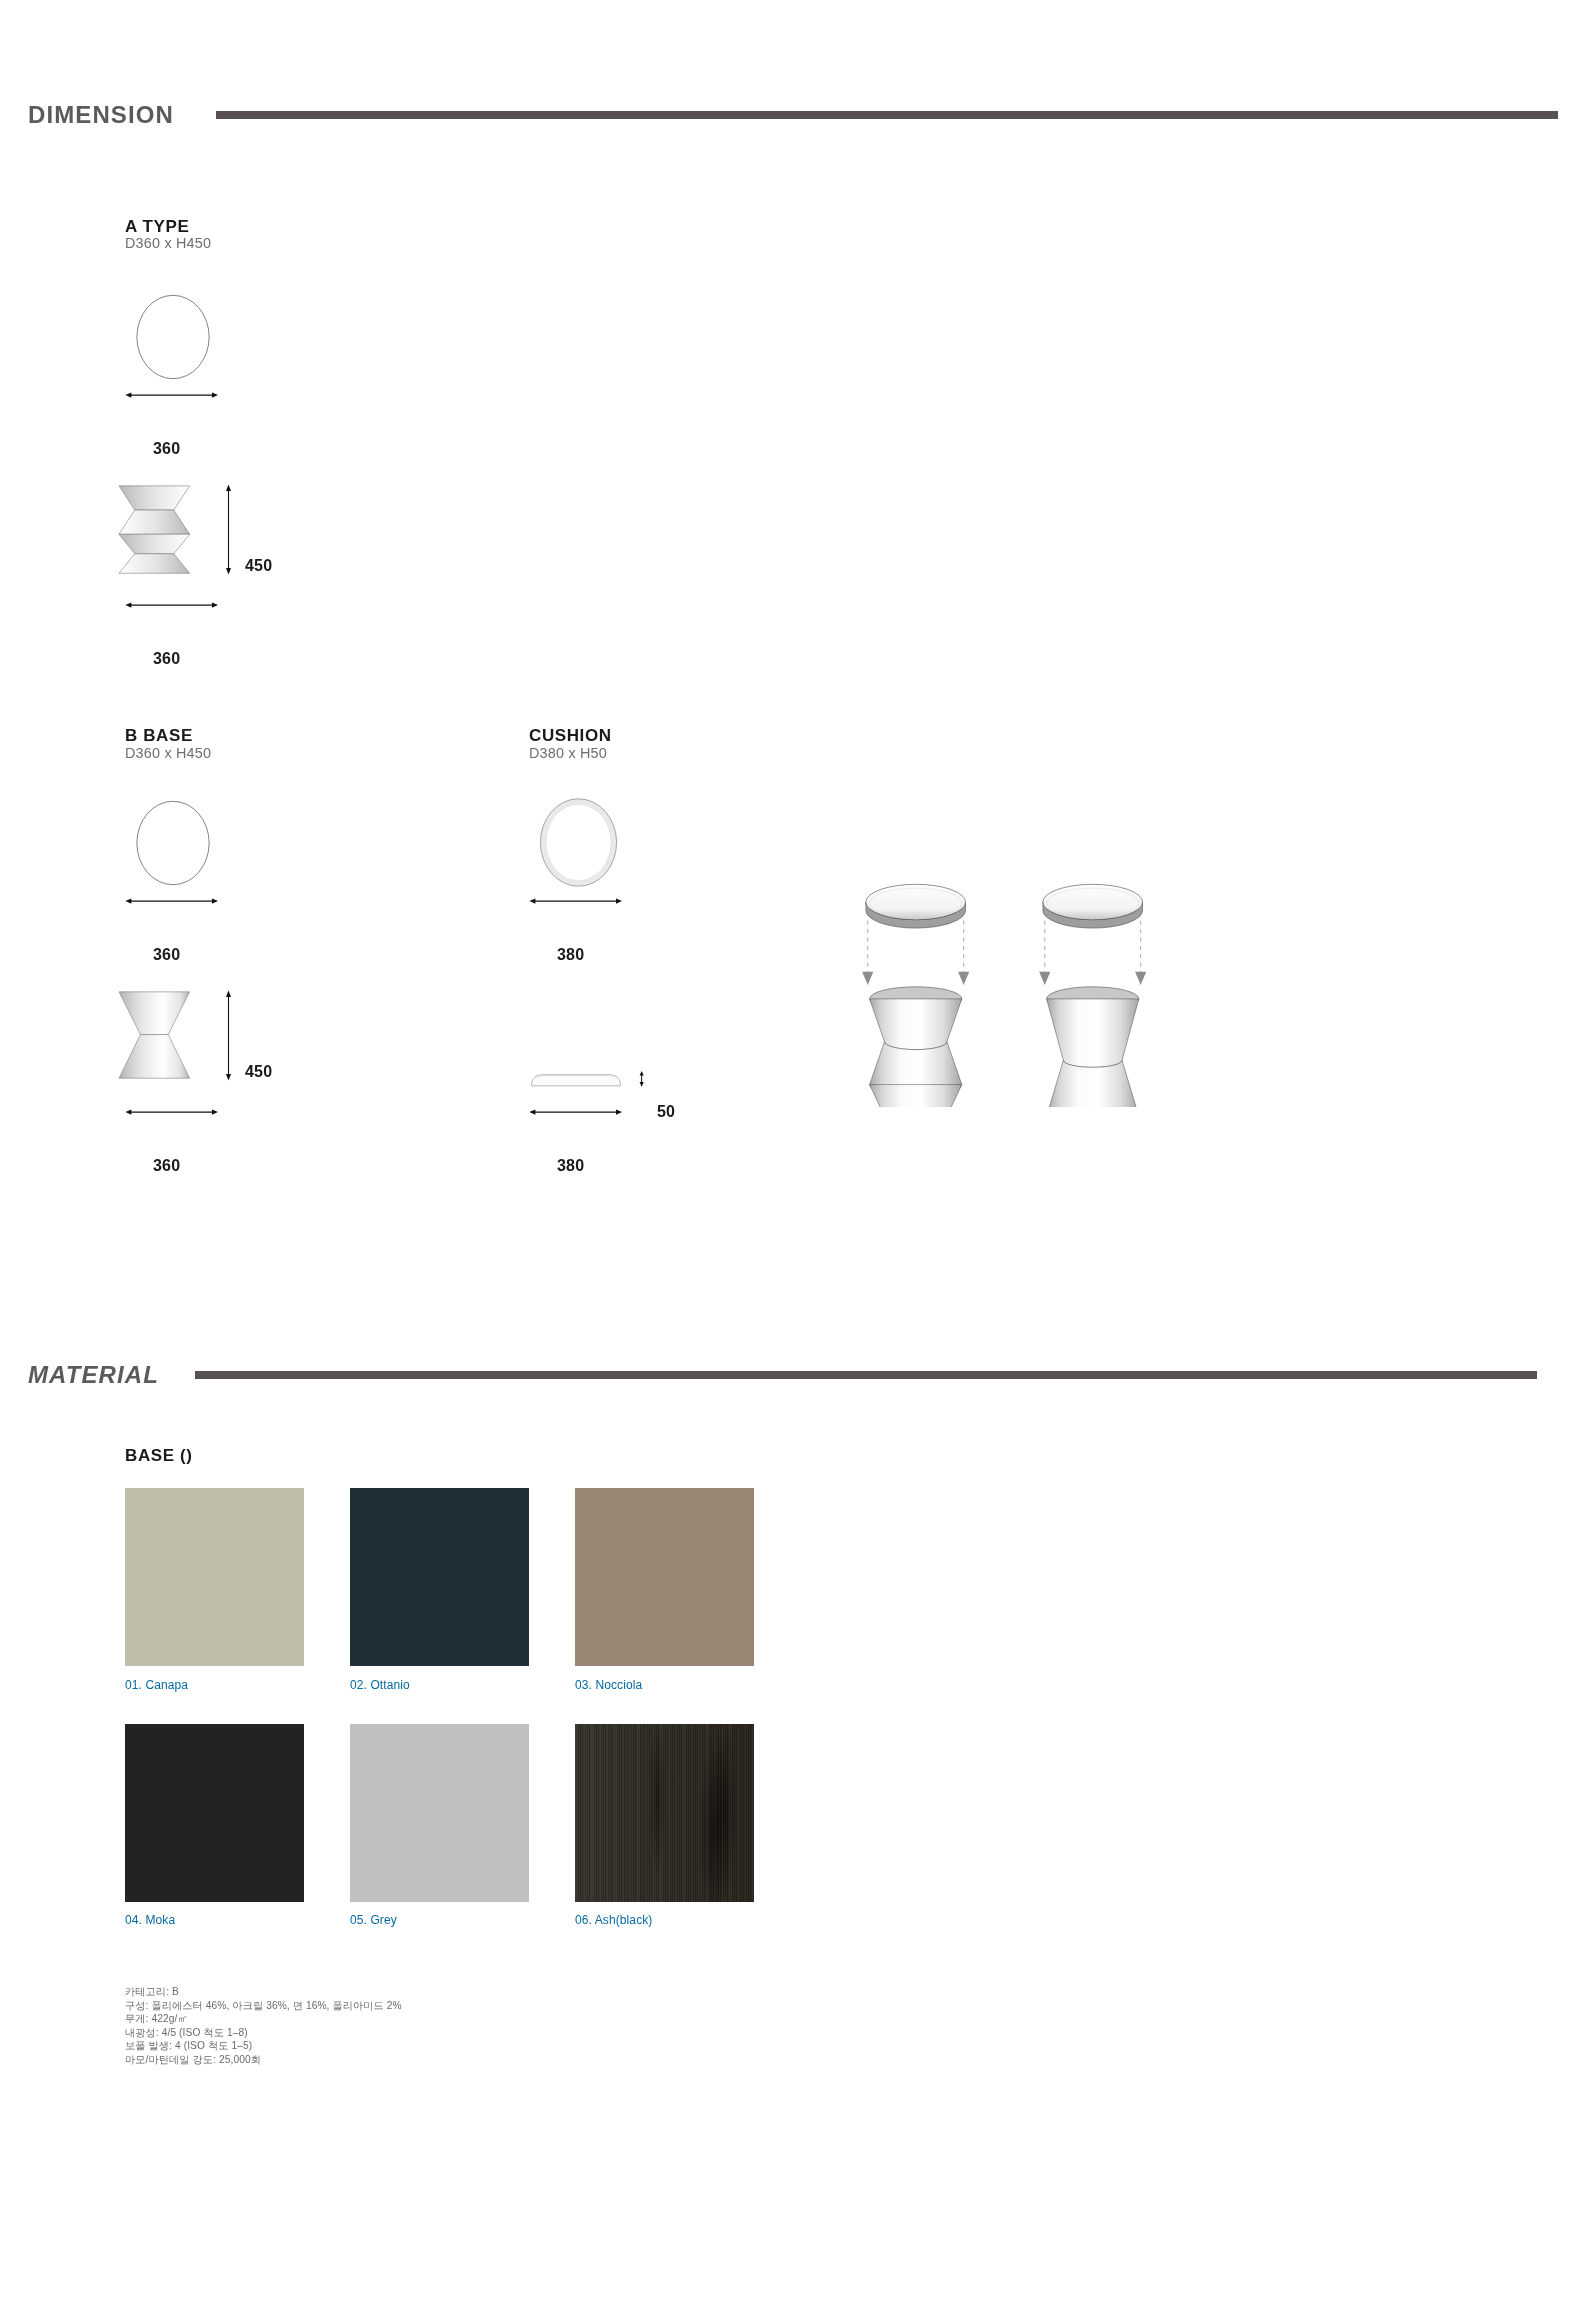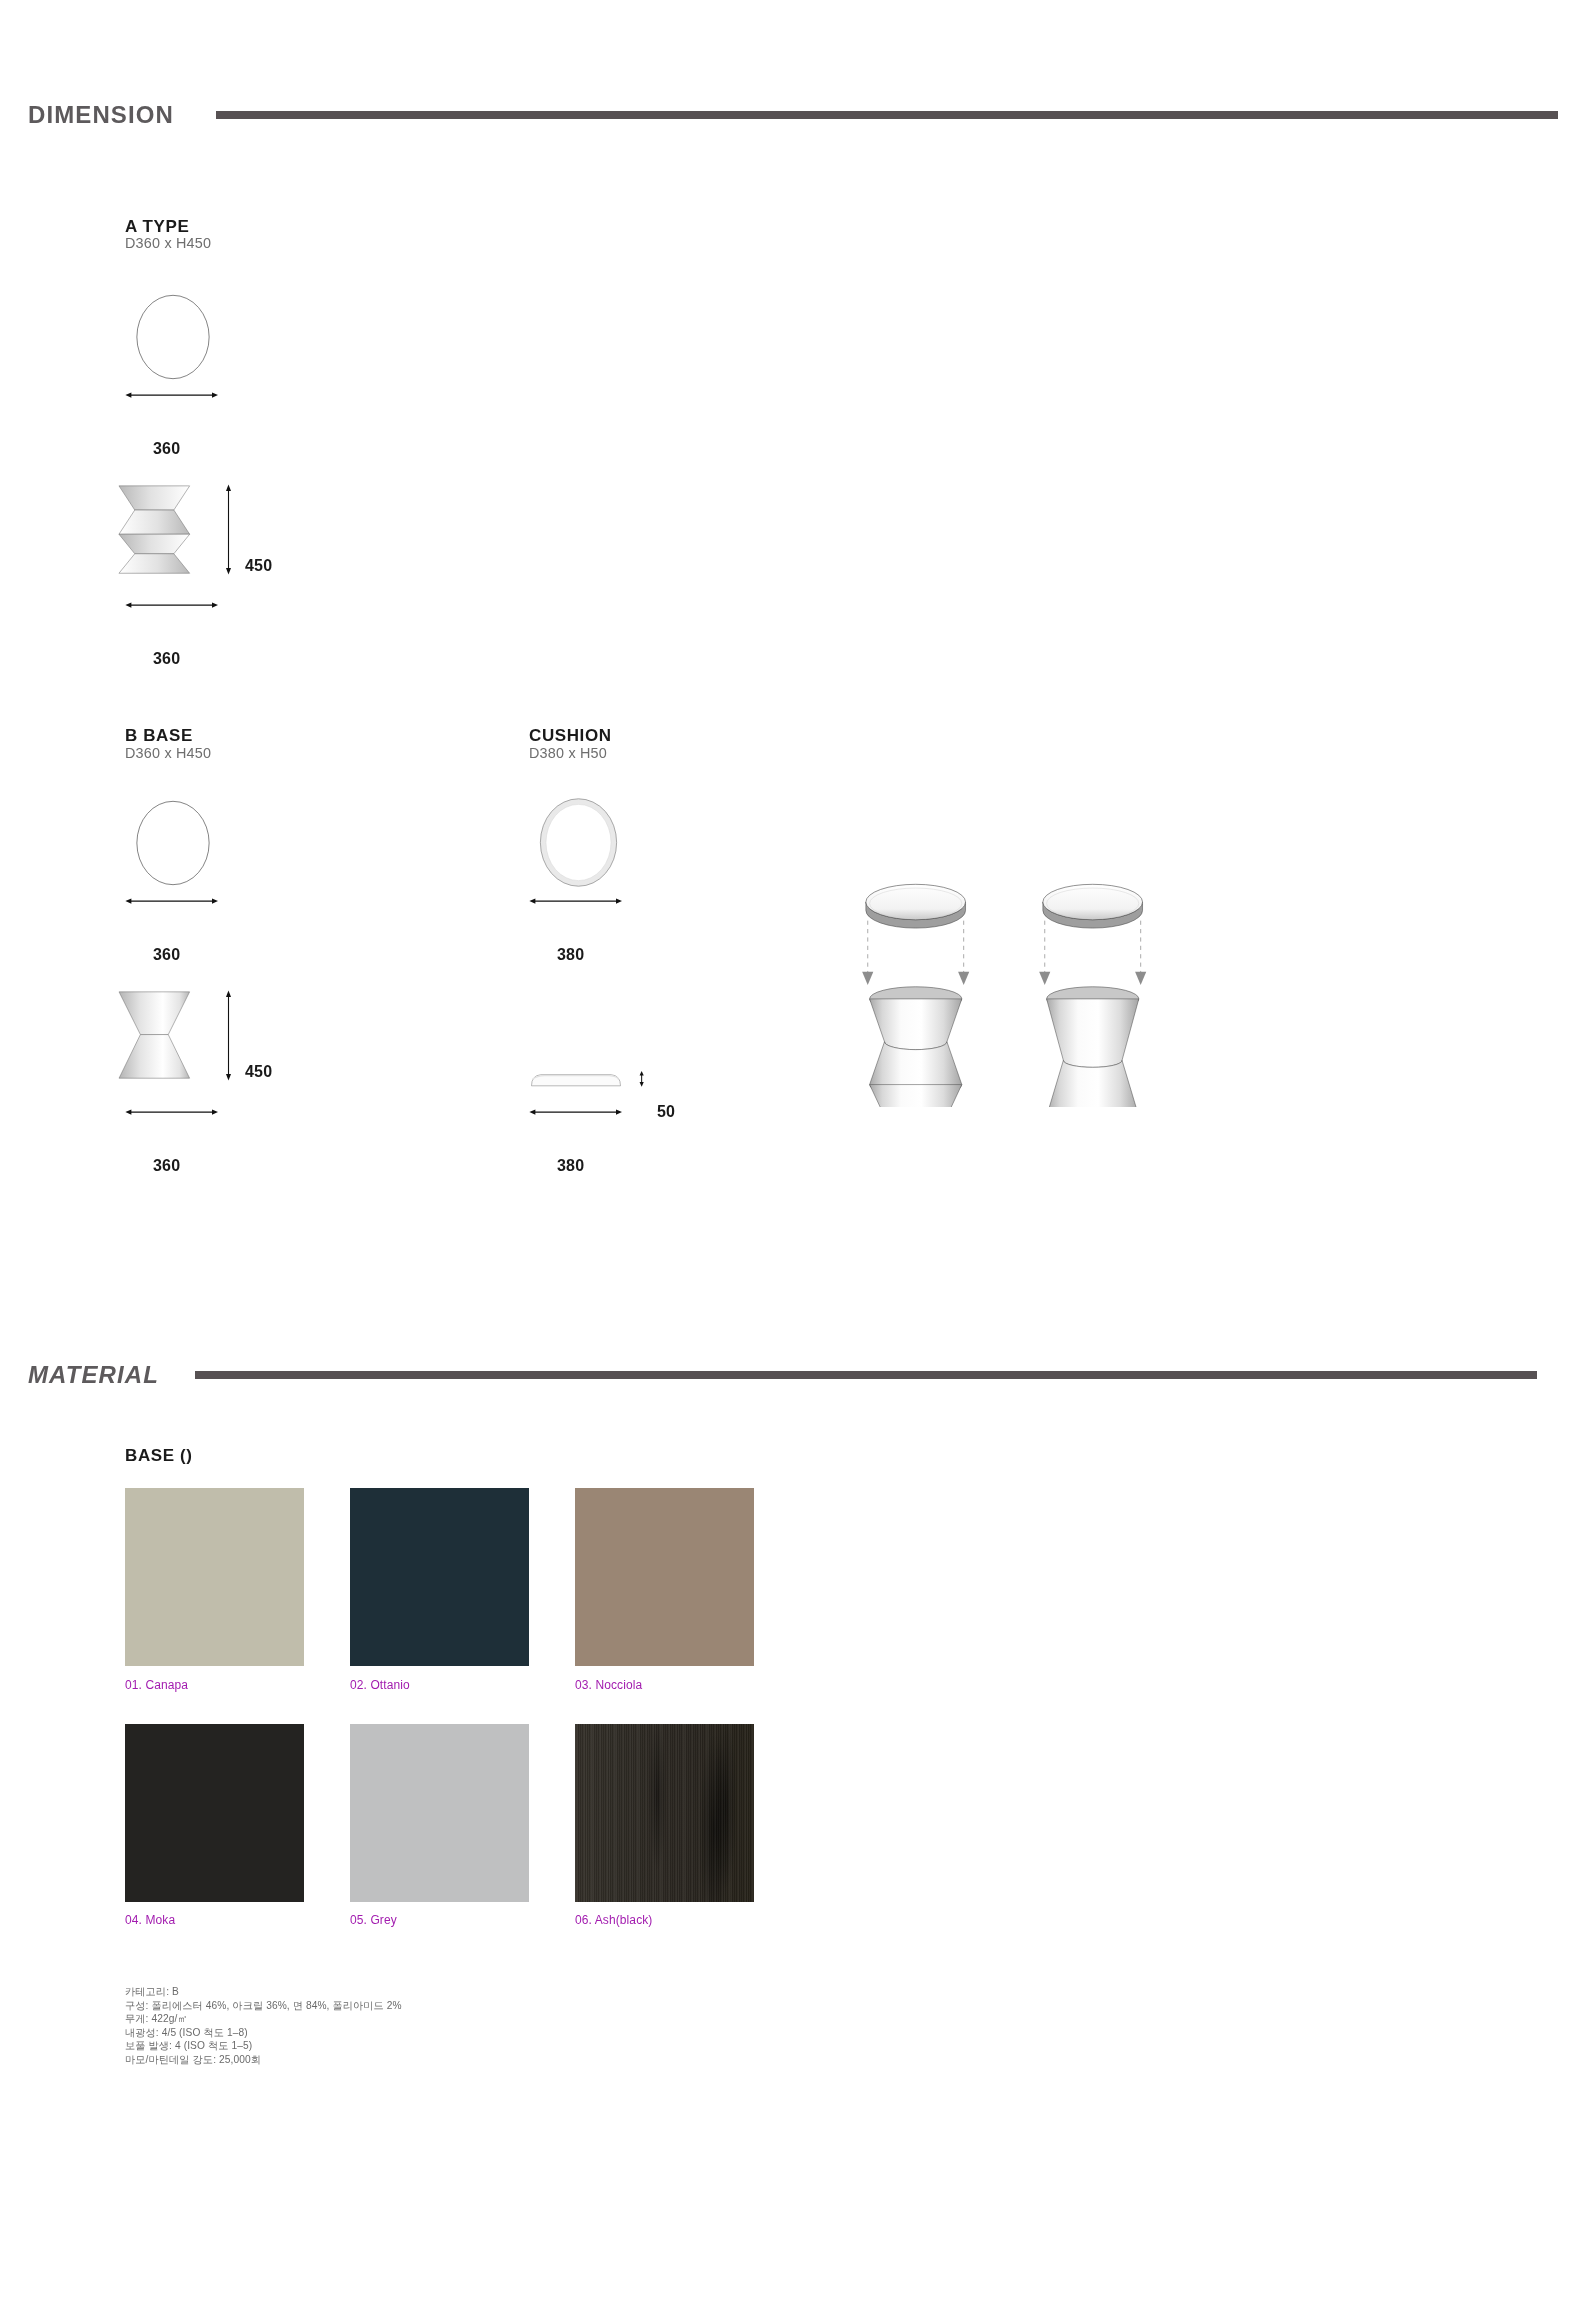--- a/index.html
+++ b/index.html
@@ -46,21 +46,21 @@
     font-size:16px; font-weight:700; color:#1a1a1a;
     letter-spacing:0.2px; white-space:nowrap;margin-top:37px;
   }
 
   
   .swatch {
     position:absolute; width:179px; height:178px;
   }
   .swatch-label {
     position:absolute;
-    font-size:12px; font-weight:400; color:#a21caf;
+    font-size:12px; font-weight:400; color:#0369a1;
     letter-spacing:0.1px; white-space:nowrap;
   }
   .ash-grain {
     position:absolute; inset:0;
     background:
       repeating-linear-gradient(90deg,
         rgba(255,255,255,0.055) 0px, rgba(255,255,255,0.055) 0.5px,
         rgba(0,0,0,0.10) 0.5px, rgba(0,0,0,0.10) 1.4px,
         rgba(255,255,255,0.03) 1.4px, rgba(255,255,255,0.03) 2.3px),
       radial-gradient(ellipse 23px 140px at 78% 60%, rgba(0,0,0,0.55), rgba(0,0,0,0) 70%),
@@ -283,19 +283,19 @@
 <div class="swatch" style="left:350px; top:1724px; background:#bfc0c1;"></div>
 <div class="swatch-label" style="left:350px; top:1913px;">05. Grey</div>
 
 <div class="swatch" style="left:575px; top:1724px; background:#2b2722; overflow:hidden;">
   <div class="ash-grain"></div>
 </div>
 <div class="swatch-label" style="left:575px; top:1913px;">06. Ash(black)</div>
 
 <div class="spec-block" style="left:125px; top:1985px;">
   <div class="spec-line">카테고리: B</div>
-  <div class="spec-line">구성: 폴리에스터 46%, 아크릴 36%, 면 84%, 폴리아미드 2%</div>
+  <div class="spec-line">구성: 폴리에스터 46%, 아크릴 36%, 면 16%, 폴리아미드 2%</div>
   <div class="spec-line">무게: 422g/㎡</div>
   <div class="spec-line">내광성: 4/5 (ISO 척도 1–8)</div>
   <div class="spec-line">보풀 발생: 4 (ISO 척도 1–5)</div>
   <div class="spec-line">마모/마틴데일 강도: 25,000회</div>
 </div>
 
 
 </body></html>

